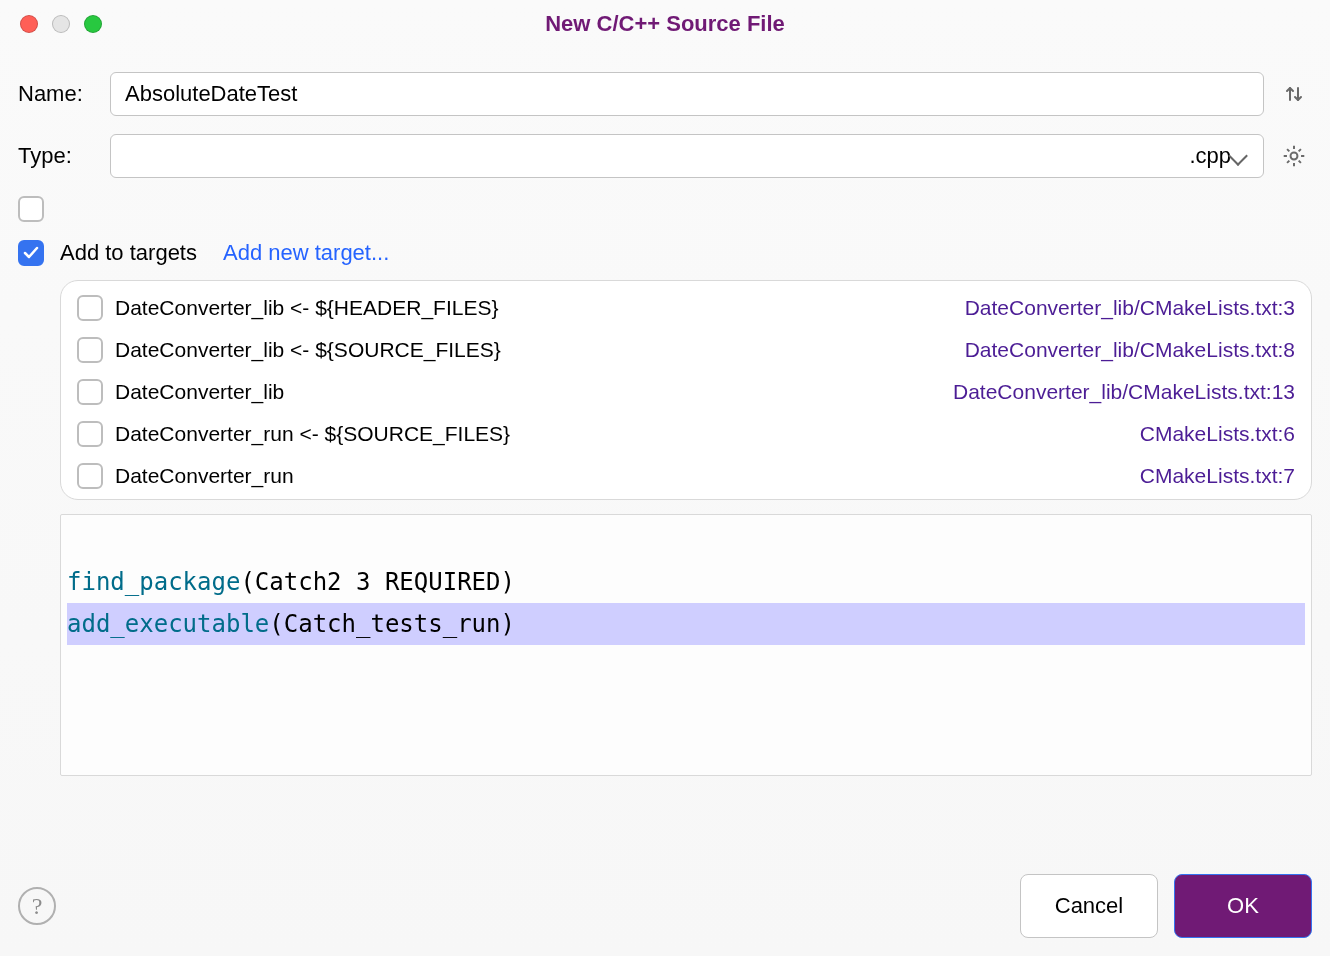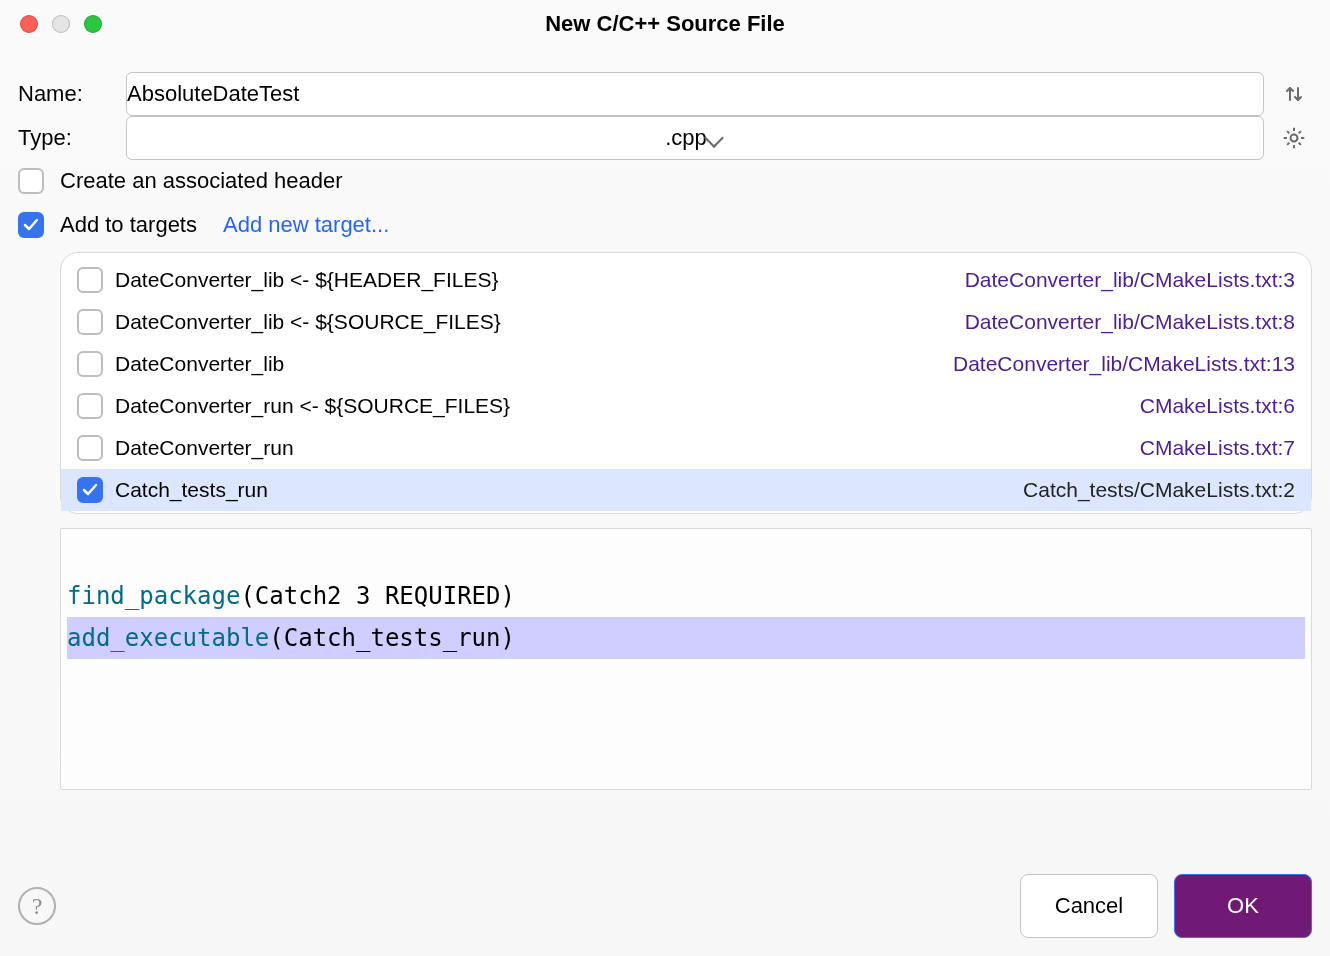--- a/index.html
+++ b/index.html
@@ -26,65 +26,65 @@
     padding-left: 20px;
     align-items: center;
   }
   .tl { width: 18px; height: 18px; border-radius: 50%; border: 1px solid rgba(0,0,0,0.18); }
   .tl-close   { background: #ff5f57; }
   .tl-min     { background: #e5e5e5; }
   .tl-zoom    { background: #28c840; }
   .title {
     position: absolute; left: 0; right: 0; top: 0; bottom: 0;
     display: flex; align-items: center; justify-content: center;
-    font-weight: 700; font-size: 22px; color: #000000;
+    font-weight: 700; font-size: 22px; color: #701a75;
     pointer-events: none;
   }
 
   
   .content {
     padding: 24px 18px 0 18px;
   }
   .form-row {
     display: flex;
     align-items: center;
-    gap: 16px;
+    margin-bottom: 18px;
   }
   .form-label {
     width: 92px;
     font-size: 22px;
     color: #000;
   }
   .field-wrap {
     flex: 1;
     display: flex;
     align-items: center;
     gap: 12px;
   }
   input.text-field {
     flex: 1;
     height: 44px;
     border: 1px solid #c4c4c4;
     border-radius: 6px;
-    padding: 0 0;
+    padding: 0 14px;
     font-size: 22px;
     background: #fff;
     outline: none;
   }
   .select-like {
     flex: 1;
     height: 44px;
     border: 1px solid #c4c4c4;
     border-radius: 6px;
     padding: 0 14px;
     font-size: 22px;
     background: #fff;
     display: flex;
     align-items: center;
-    justify-content: center;
+    justify-content: flex-end;
   }
   .chev {
     width: 14px; height: 14px;
     border-right: 2px solid #666; border-bottom: 2px solid #666;
     transform: rotate(45deg);
     margin-right: 4px;
   }
   .side-icon {
     width: 36px; height: 36px; display: flex; align-items: center; justify-content: center;
     color: #6a6a6a; cursor: pointer;
@@ -213,21 +213,20 @@
           <path d="M12 2.5v3M12 18.5v3M21.5 12h-3M5.5 12h-3M18.4 5.6l-2.1 2.1M7.7 16.3l-2.1 2.1M18.4 18.4l-2.1-2.1M7.7 7.7L5.6 5.6"></path>
         </svg>
       </div>
     </div>
   </div>
 
   <div class="ck-row" style="margin-top:8px;">
     <span class="ck">
       
     </span>
-    <span>Create an associated header</span>
   </div>
 
   <div class="ck-row">
     <span class="ck checked">
       <svg width="16" height="16" viewBox="0 0 16 16">
           <path d="M2 8l4 4 8-9" stroke="#fff" stroke-width="2.5" fill="none" stroke-linecap="round" stroke-linejoin="round"></path>
         </svg>
     </span>
     <span>Add to targets</span>
     <span class="link" style="margin-left:10px;">Add new target...</span>
@@ -253,29 +252,20 @@
         <div class="target-row">
           <span class="ck"></span>
           <span>DateConverter_run &lt;- ${SOURCE_FILES}</span>
           <span class="path">CMakeLists.txt:6</span>
         </div>
         <div class="target-row">
           <span class="ck"></span>
           <span>DateConverter_run</span>
           <span class="path">CMakeLists.txt:7</span>
         </div>
-        <div class="target-row selected">
-          <span class="ck checked">
-            <svg width="16" height="16" viewBox="0 0 16 16">
-              <path d="M2 8l4 4 8-9" stroke="#fff" stroke-width="2.5" fill="none" stroke-linecap="round" stroke-linejoin="round"></path>
-            </svg>
-          </span>
-          <span>Catch_tests_run</span>
-          <span class="path">Catch_tests/CMakeLists.txt:2</span>
-        </div>
       </div>
   </div>
 
   <div class="code-panel">
     <div class="code">
 <span><span class="kw">find_package</span><span>(Catch2 3 REQUIRED)</span></span>
 <span class="hl-line"><span class="kw">add_executable</span><span>(Catch_tests_run)</span></span>
     </div>
   </div>
 

